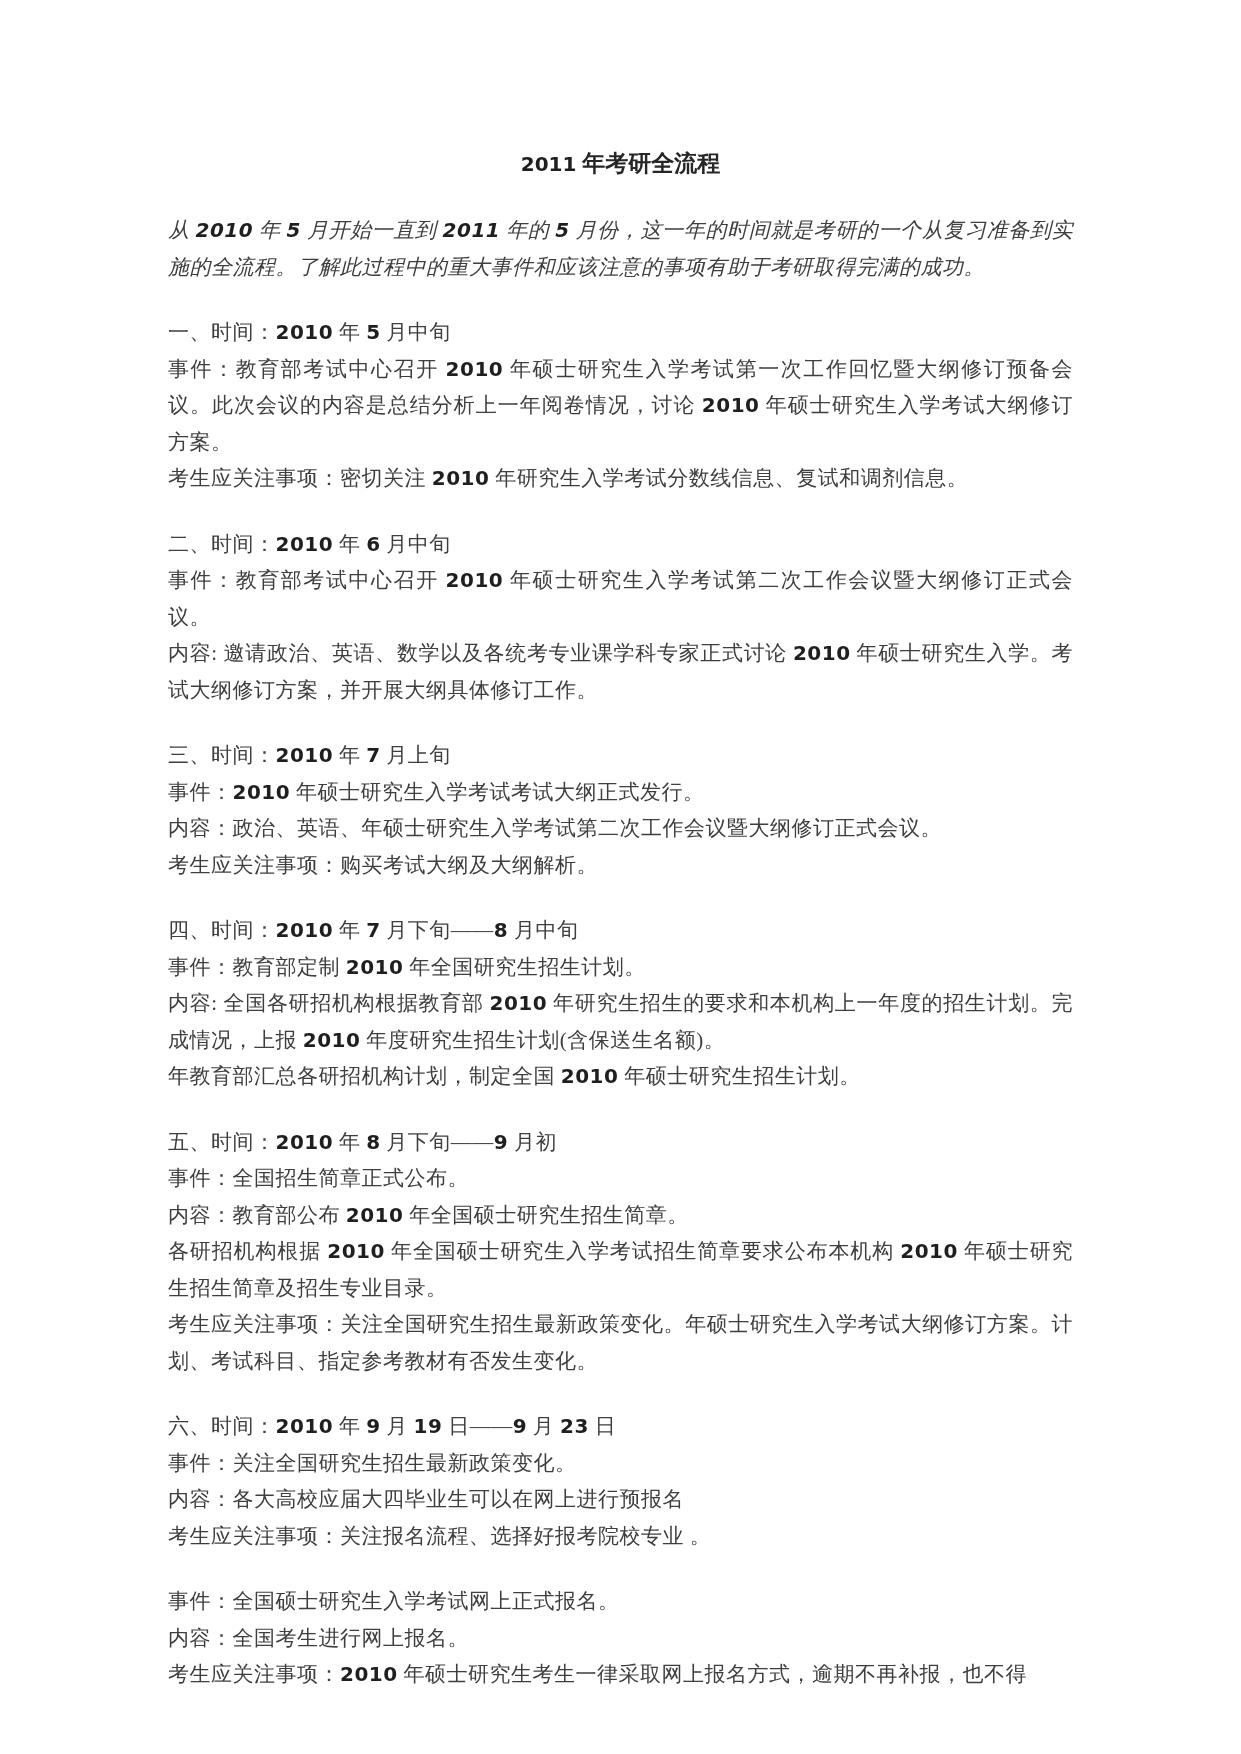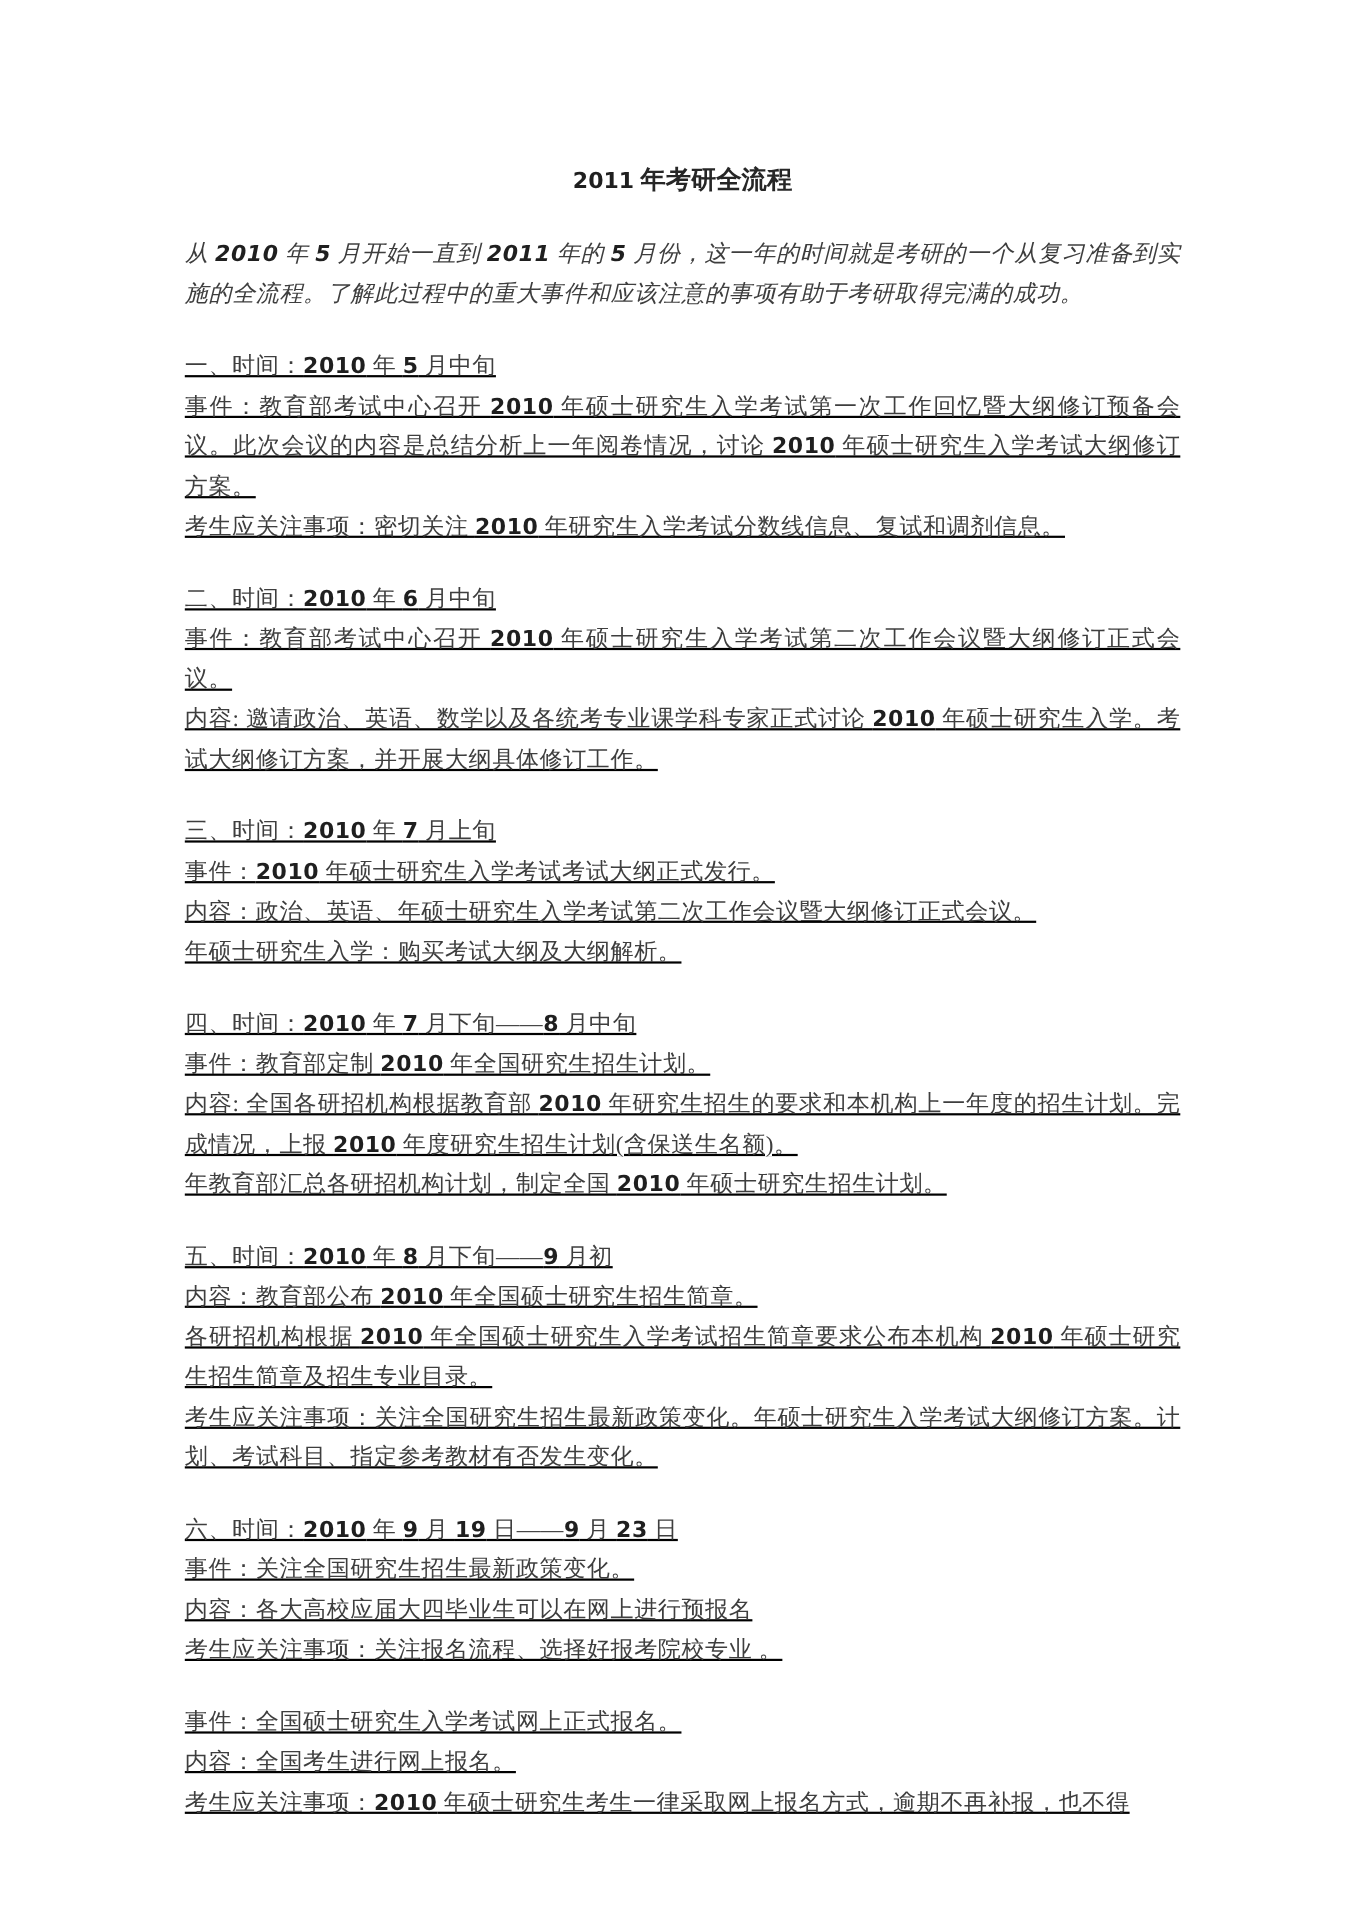--- a/index.html
+++ b/index.html
@@ -29,21 +29,20 @@
   .para {
     margin: 0;
     font-size: 21px;
     line-height: 36.5px;
     color: #3e3e3e;
     text-align: justify;
     letter-spacing: 0.5px;
   }
   .doc-section {
     margin-top: 29px;
-    text-decoration: underline;
   }
   .intro {
     margin-top: 0;
     font-style: italic;
   }
   
   .d {
     font-family: "DejaVu Sans", "Liberation Sans", sans-serif;
     font-weight: bold;
     font-size: 20px;
@@ -68,32 +67,33 @@
   <section class="doc-section">
     <p class="para num">二、时间：<span class="d">2010</span> 年 <span class="d">6</span> 月中旬</p>
     <p class="para num">事件：教育部考试中心召开 <span class="d">2010</span> 年硕士研究生入学考试第二次工作会议暨大纲修订正式会议。</p>
     <p class="para num">内容: 邀请政治、英语、数学以及各统考专业课学科专家正式讨论 <span class="d">2010</span> 年硕士研究生入学。考试大纲修订方案，并开展大纲具体修订工作。</p>
   </section>
 
   <section class="doc-section">
     <p class="para num">三、时间：<span class="d">2010</span> 年 <span class="d">7</span> 月上旬</p>
     <p class="para num">事件：<span class="d">2010</span> 年硕士研究生入学考试考试大纲正式发行。</p>
     <p class="para num">内容：政治、英语、年硕士研究生入学考试第二次工作会议暨大纲修订正式会议。</p>
-    <p class="para num">年硕士研究生入学：购买考试大纲及大纲解析。</p>
+    <p class="para num">考生应关注事项：购买考试大纲及大纲解析。</p>
   </section>
 
   <section class="doc-section">
     <p class="para num">四、时间：<span class="d">2010</span> 年 <span class="d">7</span> 月下旬——<span class="d">8</span> 月中旬</p>
     <p class="para num">事件：教育部定制 <span class="d">2010</span> 年全国研究生招生计划。</p>
     <p class="para num">内容: 全国各研招机构根据教育部 <span class="d">2010</span> 年研究生招生的要求和本机构上一年度的招生计划。完成情况，上报 <span class="d">2010</span> 年度研究生招生计划(含保送生名额)。</p>
     <p class="para num">年教育部汇总各研招机构计划，制定全国 <span class="d">2010</span> 年硕士研究生招生计划。</p>
   </section>
 
   <section class="doc-section">
     <p class="para num">五、时间：<span class="d">2010</span> 年 <span class="d">8</span> 月下旬——<span class="d">9</span> 月初</p>
+    <p class="para num">事件：全国招生简章正式公布。</p>
     <p class="para num">内容：教育部公布 <span class="d">2010</span> 年全国硕士研究生招生简章。</p>
     <p class="para num">各研招机构根据 <span class="d">2010</span> 年全国硕士研究生入学考试招生简章要求公布本机构 <span class="d">2010</span> 年硕士研究生招生简章及招生专业目录。</p>
     <p class="para num">考生应关注事项：关注全国研究生招生最新政策变化。年硕士研究生入学考试大纲修订方案。计划、考试科目、指定参考教材有否发生变化。</p>
   </section>
 
   <section class="doc-section">
     <p class="para num">六、时间：<span class="d">2010</span> 年 <span class="d">9</span> 月 <span class="d">19</span> 日——<span class="d">9</span> 月 <span class="d">23</span> 日</p>
     <p class="para num">事件：关注全国研究生招生最新政策变化。</p>
     <p class="para num">内容：各大高校应届大四毕业生可以在网上进行预报名</p>
     <p class="para num">考生应关注事项：关注报名流程、选择好报考院校专业 。</p>

